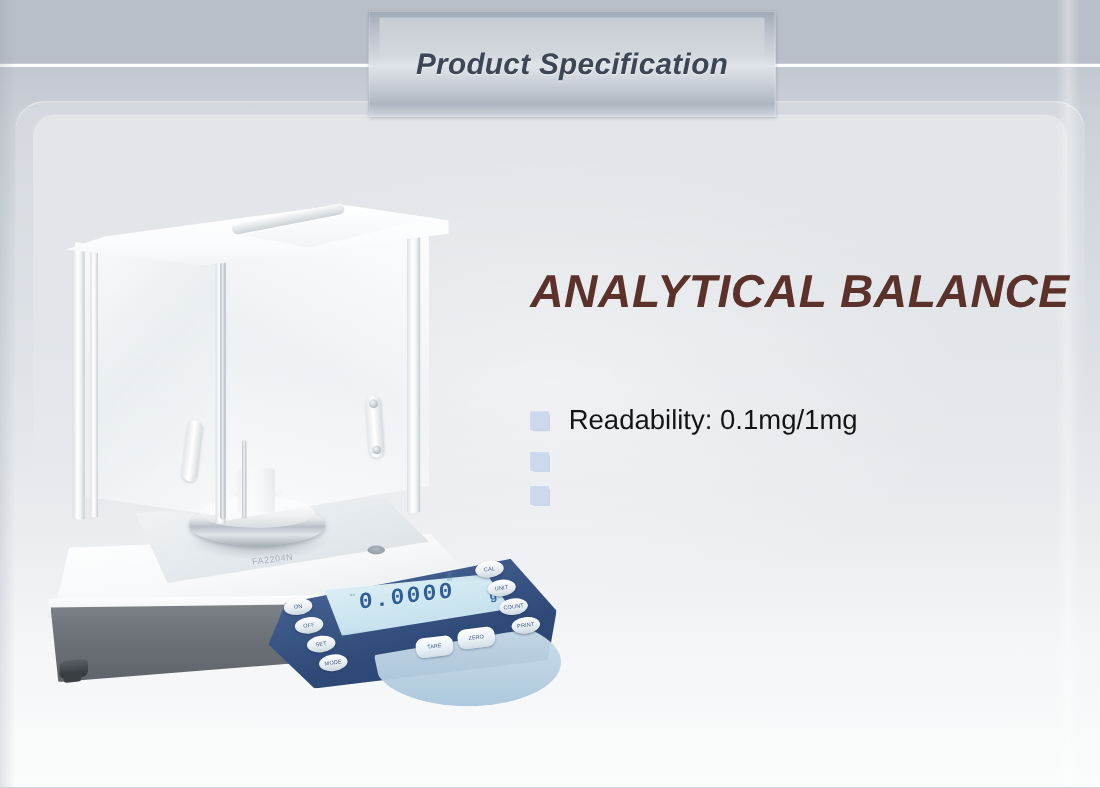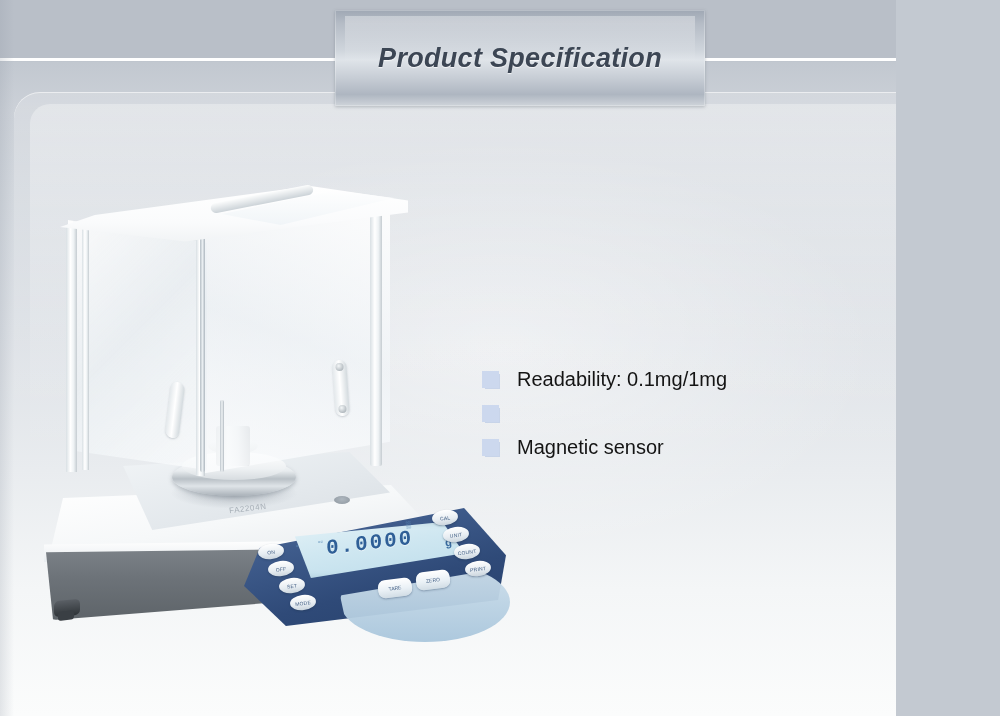--- a/index.html
+++ b/index.html
@@ -1,21 +1,21 @@
 <!DOCTYPE html>
 <html><head>
 <meta charset="utf-8">
 <style>
   html,body{margin:0;padding:0;}
   body{
     width:1000px;height:716px;overflow:hidden;
     font-family:"Liberation Sans", sans-serif;
     background:#c3c9d1;
   }
-  .stage{position:relative;width:896px;height:716px;overflow:hidden;
+  .stage{position:relative;width:1000px;height:716px;overflow:hidden;
     background:
       linear-gradient(180deg,#b9bfc8 0%,#b9bfc8 58px,#b2b9c2 59px,#c2c8d0 62px,#ccd1d8 110px,#d3d8de 190px,#dde1e6 330px,#e9ecef 470px,#f4f6f7 590px,#fbfcfc 100%);
   }
 
   
   .hline{position:absolute;left:0;width:1000px;height:3px;background:#ffffff;top:58px;}
   .panel-outer{position:absolute;left:14px;top:92px;width:972px;height:610px;
     border-radius:26px 26px 0 0;
     background:linear-gradient(180deg,rgba(255,255,255,.20),rgba(255,255,255,0) 55%);
     box-shadow:inset 0 1px 0 rgba(255,255,255,.55);}
@@ -39,21 +39,21 @@
   .banner-title{position:relative;font-size:27px;font-weight:bold;font-style:italic;
     color:#3c4654;letter-spacing:.3px;text-shadow:0 1px 1px rgba(255,255,255,.75);z-index:3;}
 
   
   .headline{position:absolute;left:482px;top:241px;font-size:42px;font-weight:bold;font-style:italic;
     color:#5b312a;letter-spacing:.5px;white-space:nowrap;}
   .spec-list{position:absolute;left:482px;top:368px;width:470px;}
   .spec-item{display:flex;align-items:center;margin-bottom:14px;}
   .spec-bullet{width:17px;height:17px;background:#ccd8ee;margin-right:18px;flex:0 0 auto;
     box-shadow:2px 2px 0 -1px rgba(190,205,230,.8);}
-  .spec-text{font-size:20px;color:#141414;white-space:nowrap;}
+  .spec-text{font-size:25px;color:#141414;white-space:nowrap;}
 
   
   .balance{position:absolute;left:40px;top:180px;width:460px;height:450px;}
 
   
   .base-top{position:absolute;left:7px;top:305px;width:400px;height:130px;
     background:linear-gradient(170deg,#ffffff 0%,#f6f8f9 35%,#e6eaed 70%,#dfe4e8 100%);
     clip-path:polygon(4% 10%,86% 0%,100% 46%,99% 74%,13% 100%,0% 62%);
     box-shadow:0 6px 14px rgba(110,120,135,.28);}
   .base-dark{position:absolute;left:6px;top:368px;width:352px;height:72px;
@@ -244,28 +244,28 @@
 
     <div class="btn r1">CAL</div>
     <div class="btn r2">UNIT</div>
     <div class="btn r3">COUNT</div>
     <div class="btn r4">PRINT</div>
 
     <div class="btn-wide w1">TARE</div>
     <div class="btn-wide w2">ZERO</div>
   </div>
 
+  <div class="headline">ANALYTICAL BALANCE</div>
 
   <div class="spec-list">
     <div class="spec-item">
       <span class="spec-bullet"></span>
       <span class="spec-text">Readability: 0.1mg/1mg</span>
     </div>
     <div class="spec-item">
       <span class="spec-bullet"></span>
     </div>
     <div class="spec-item">
       <span class="spec-bullet"></span>
-      <span class="spec-text">Magnetic sensor</span>
     </div>
   </div>
 
 </div>
 
 </body></html>

